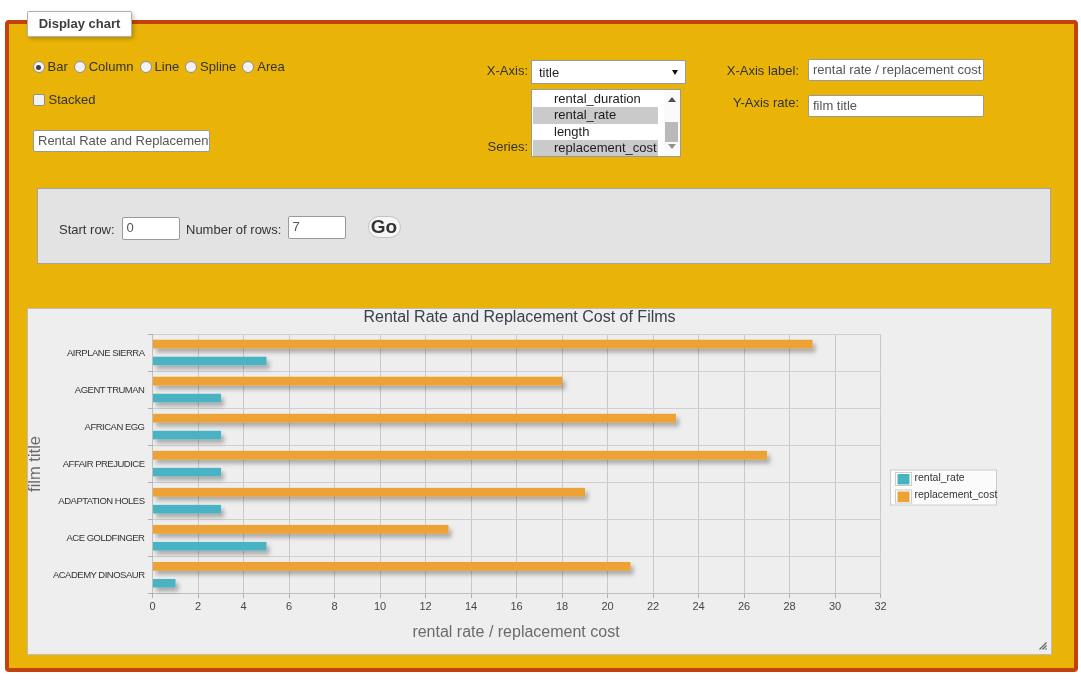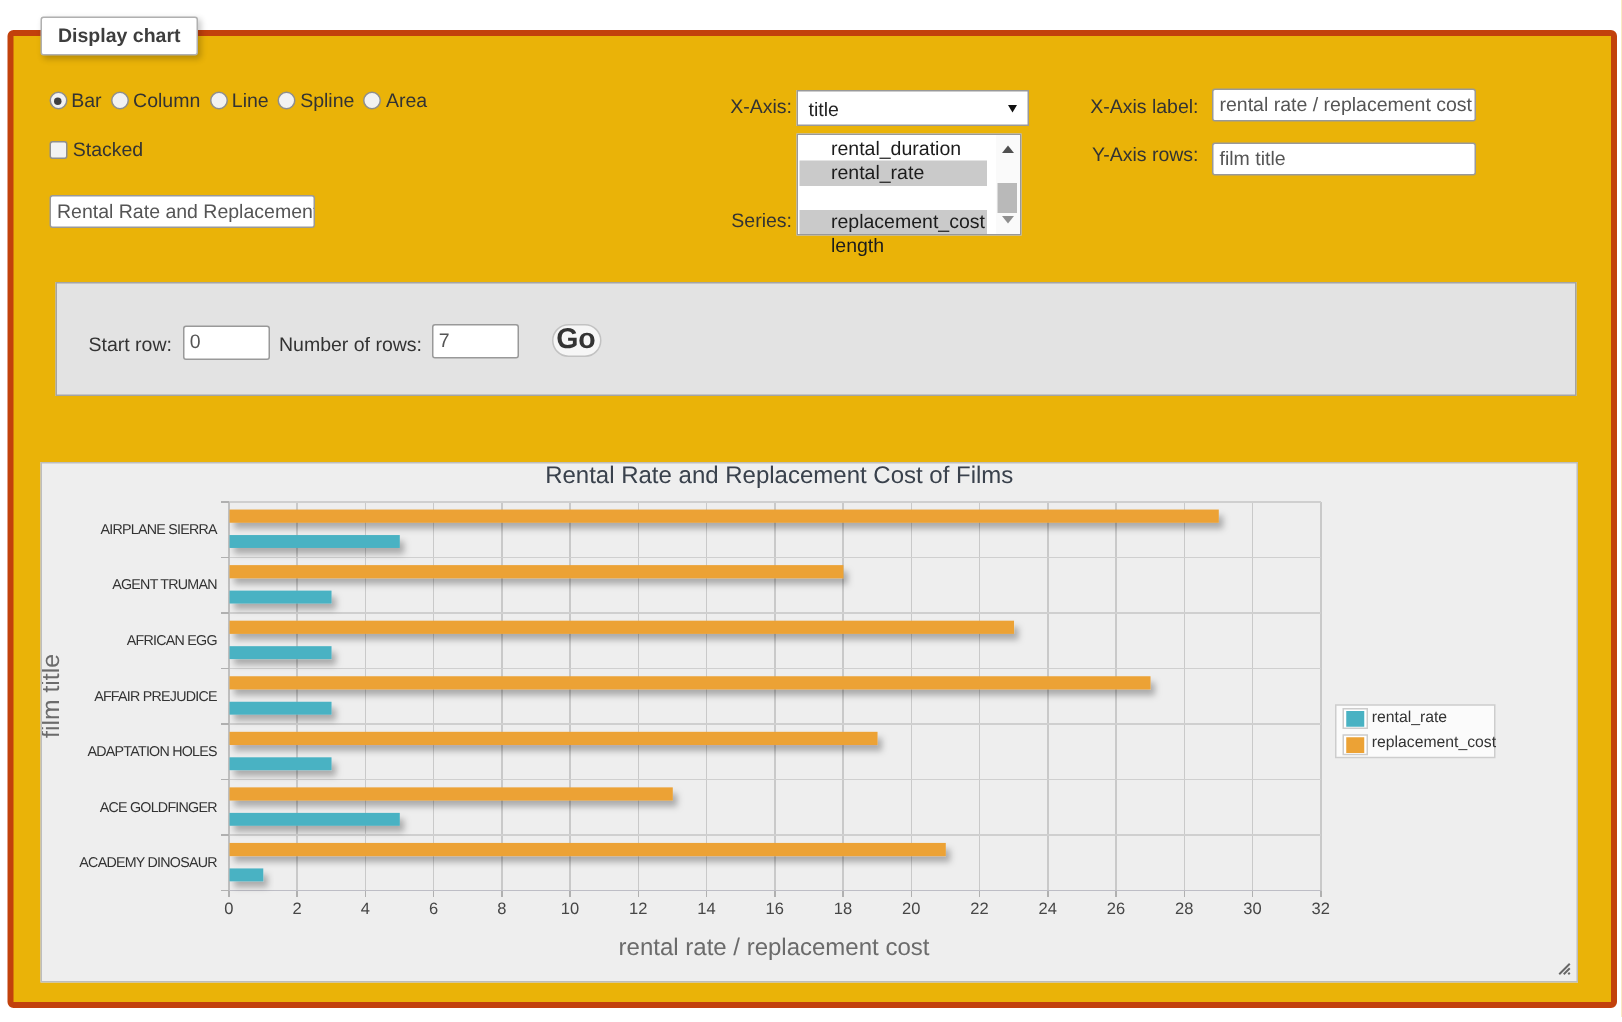--- a/index.html
+++ b/index.html
@@ -33,33 +33,33 @@
   <div class="abs lbl" style="left:429px; top:38.5px; width:90px; text-align:right;">X-Axis:</div>
   <div class="abs" style="left:522px; top:35.5px; width:155px; height:24px; background:#fff; border:1px solid #999; border-radius:0;">
     <span style="font-size:13px; color:#222; position:absolute; left:7px; top:4px;">title</span>
     <span style="position:absolute; right:7px; top:9px; width:0; height:0; border-left:3.5px solid transparent; border-right:3.5px solid transparent; border-top:5px solid #101010;"></span>
   </div>
 
   <div class="abs lbl" style="left:429px; top:114.5px; width:90px; text-align:right;">Series:</div>
   <div id="listbox" class="abs" style="left:522px; top:64.5px; width:150px; height:68px; background:#fff; border:1px solid #999;">
     <div class="opt" style="top:1px; height:16px;">rental_duration</div>
     <div class="opt" style="top:17px; height:17px; background:#cacaca;">rental_rate</div>
-    <div class="opt" style="top:34px; height:16px;margin-top:32px;">length</div>
+    <div class="opt" style="top:34px; height:16px;">length</div>
     <div class="opt" style="top:50px; height:16px; background:#cacaca;">replacement_cost</div>
 
     <div style="position:absolute; right:0; top:0; width:16px; height:66px; background:#fafafa;">
       <span style="position:absolute; left:4px; top:7px; width:0; height:0; border-left:4px solid transparent; border-right:4px solid transparent; border-bottom:5px solid #505050;"></span>
       <div style="position:absolute; left:1px; top:32px; width:13px; height:20px; background:#b9b9b9;"></div>
       <span style="position:absolute; left:4px; bottom:7px; width:0; height:0; border-left:4px solid transparent; border-right:4px solid transparent; border-top:5px solid #8f8f8f;"></span>
     </div>
   </div>
 
   <div class="abs lbl" style="left:700px; top:38.5px; width:90px; text-align:right;">X-Axis label:</div>
   <div class="abs ipt" style="left:799px; top:34.5px; width:176px; height:22px;">rental rate / replacement cost</div>
-  <div class="abs lbl" style="left:700px; top:70.5px; width:90px; text-align:right;">Y-Axis rows:</div>
+  <div class="abs lbl" style="left:700px; top:70.5px; width:90px; text-align:right;">Y-Axis rate:</div>
   <div class="abs ipt" style="left:799px; top:70.5px; width:176px; height:22px;">film title</div>
 
   <div class="abs" style="left:27.5px; top:164px; width:1014px; height:76px; background:#e3e3e3; border:1px solid #a4a4a4;padding-left:48px;">
     <span class="abs lbl" style="left:21.5px; top:32.5px;">Start row:</span>
     <div class="abs ipt" style="left:84px; top:28px; width:58px; height:23px;">0</div>
     <span class="abs lbl" style="left:148.5px; top:32.5px;">Number of rows:</span>
     <div class="abs ipt" style="left:250px; top:27px; width:58px; height:23px;">7</div>
     <div class="abs" style="left:330px; top:27px; width:33px; height:22px; background:#f6f6f6; border:1px solid #c2c2c2; border-radius:11px; text-align:center; font-size:19px; font-weight:bold; color:#333; line-height:20px;">Go</div>
   </div>
 

